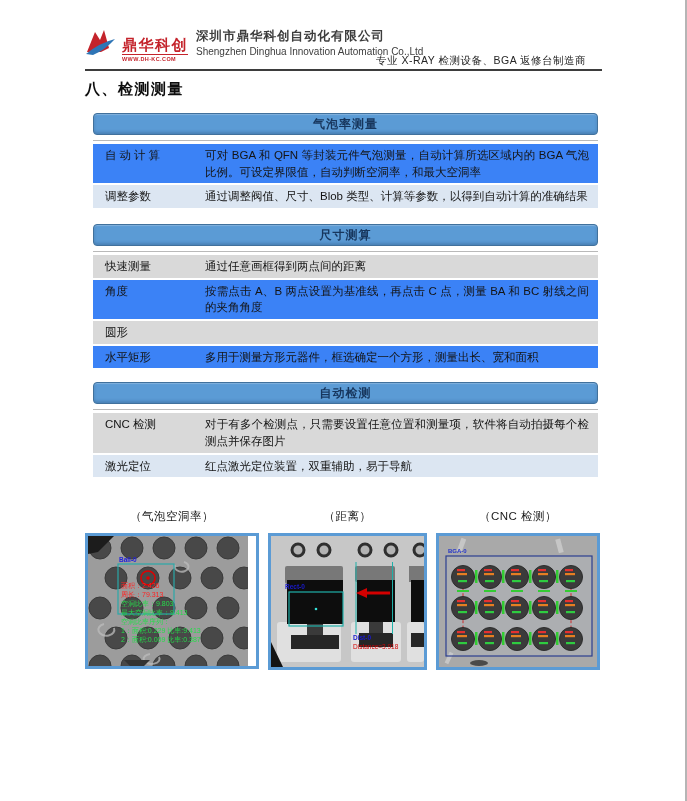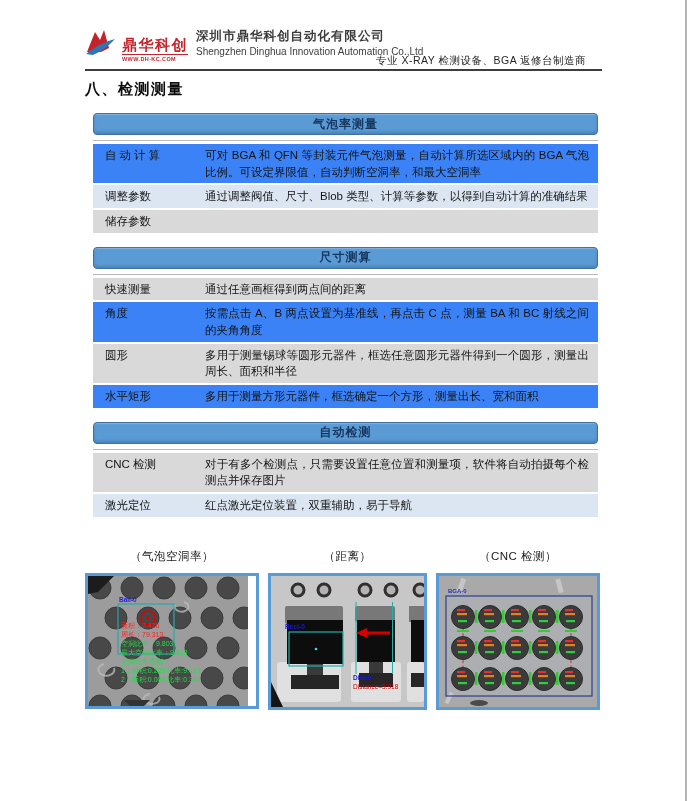--- a/index.html
+++ b/index.html
@@ -78,39 +78,37 @@
   <div class="tbl-rows">
     <div class="row bg-white">
       <div class="cell-label sp">自动计算</div>
       <div class="cell-desc">可对 BGA 和 QFN 等封装元件气泡测量，自动计算所选区域内的 BGA 气泡比例。可设定界限值，自动判断空洞率，和最大空洞率</div>
     </div>
     <div class="row bg-blue">
       <div class="cell-label">调整参数</div>
       <div class="cell-desc">通过调整阀值、尺寸、Blob 类型、计算等参数，以得到自动计算的准确结果</div>
     </div>
     <div class="row bg-gray">
-      <div class="cell-label">储存参数</div>
     </div>
   </div>
 
   <div class="banner">
     <span>尺寸测算</span>
   </div>
   <div class="tbl-rows">
     <div class="row bg-gray">
       <div class="cell-label">快速测量</div>
       <div class="cell-desc">通过任意画框得到两点间的距离</div>
     </div>
     <div class="row bg-white">
       <div class="cell-label">角度</div>
       <div class="cell-desc">按需点击 A、B 两点设置为基准线，再点击 C 点，测量 BA 和 BC 射线之间的夹角角度</div>
     </div>
     <div class="row bg-gray">
       <div class="cell-label">圆形</div>
-      <div class="cell-desc">多用于测量锡球等圆形元器件，框选任意圆形元器件得到一个圆形，测量出周长、面积和半径</div>
     </div>
     <div class="row bg-white">
       <div class="cell-label">水平矩形</div>
       <div class="cell-desc">多用于测量方形元器件，框选确定一个方形，测量出长、宽和面积</div>
     </div>
   </div>
 
   <div class="banner">
     <span>自动检测</span>
   </div>

